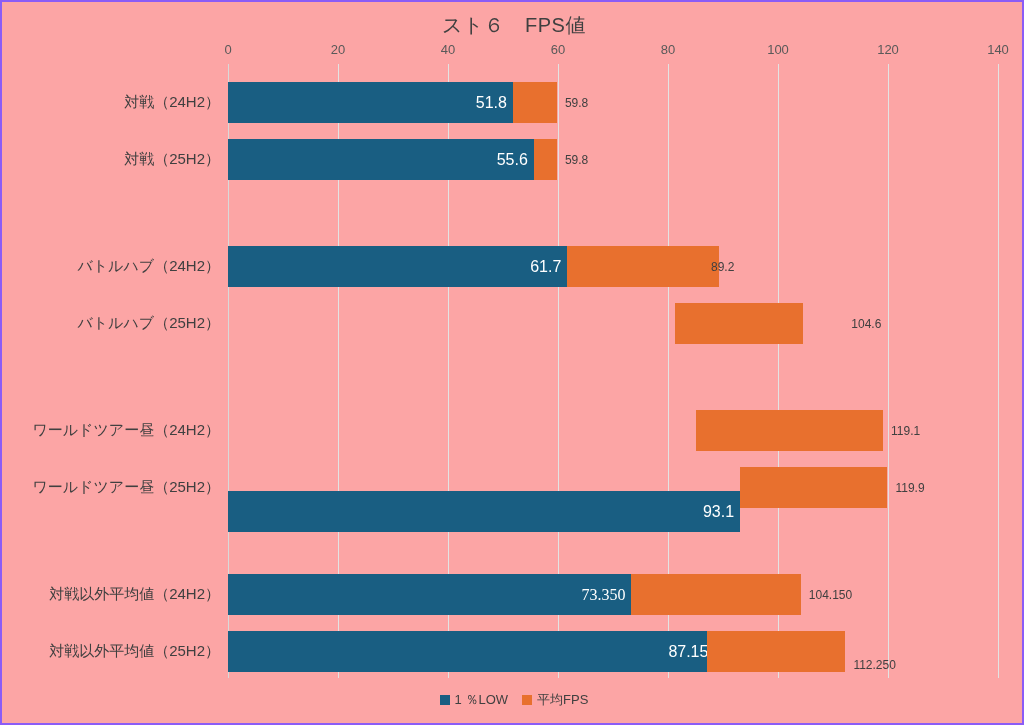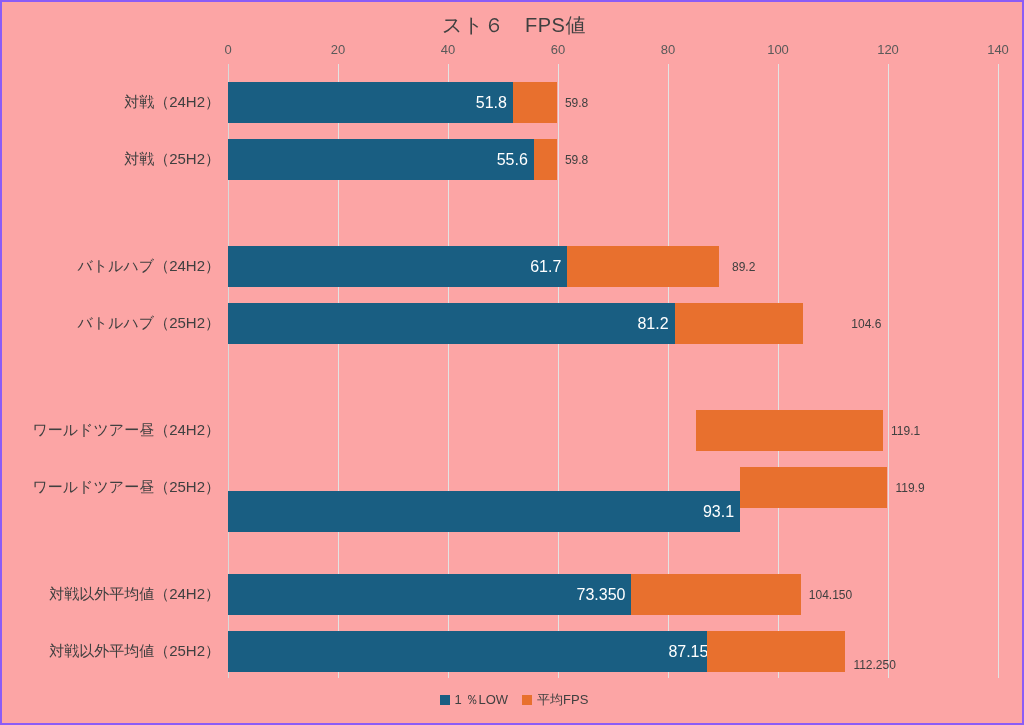--- a/index.html
+++ b/index.html
@@ -162,41 +162,38 @@
           </div>
           <div class="seg seg-avg" style="left: 305.8px; width: 23.1px; background: rgb(232, 112, 46);"></div>
         </div>
         <span class="seg-label-outer" style="left: 336.9px; top: 95.5px;">59.8</span>
         <div class="bar" style="top: 182px; left: 0px; width: 490.6px;">
           <div class="seg seg-low" style="width: 339.35px; background: rgb(25, 94, 130);">
             <span class="seg-label-inner">61.7</span>
           </div>
           <div class="seg seg-avg" style="left: 339.35px; width: 151.25px; background: rgb(232, 112, 46);"></div>
         </div>
-        <span class="seg-label-outer" style="left: 504px; top: 202.5px;">89.2</span>
+        <span class="seg-label-outer" style="left: 483px; top: 202.5px;">89.2</span>
         <div class="bar" style="top: 239px; left: 0px; width: 575.3px;">
-          <div class="seg seg-low" style="width: 446.6px; background: rgb(25, 94, 130);">
-            <span class="seg-label-inner">81.2</span>
-          </div>
           <div class="seg seg-avg" style="left: 446.6px; width: 128.7px; background: rgb(232, 112, 46);"></div>
         </div>
         <span class="seg-label-outer" style="left: 583.3px; top: 259.5px; margin-left: 40px;">104.6</span>
         <div class="bar" style="top: 346px; left: 0px; width: 655.05px;">
           <div class="seg seg-avg" style="left: 467.5px; width: 187.55px; background: rgb(232, 112, 46);"></div>
         </div>
         <span class="seg-label-outer" style="left: 663.05px; top: 366.5px;">119.1</span>
         <div class="bar" style="top: 403px; left: 0px; width: 659.45px;">
           <div class="seg seg-low" style="width: 512.05px; background: rgb(25, 94, 130); margin-top: 24px;">
             <span class="seg-label-inner">93.1</span>
           </div>
           <div class="seg seg-avg" style="left: 512.05px; width: 147.4px; background: rgb(232, 112, 46);"></div>
         </div>
         <span class="seg-label-outer" style="left: 667.45px; top: 423.5px;">119.9</span>
         <div class="bar" style="top: 510px; left: 0px; width: 572.825px;">
-          <div class="seg seg-low" style="width: 403.425px; background: rgb(25, 94, 130);">
+          <div class="seg seg-low" style="width: 403.425px; background: rgb(25, 94, 130); font-family: Liberation Serif, serif;">
             <span class="seg-label-inner">73.350</span>
           </div>
           <div class="seg seg-avg" style="left: 403.425px; width: 169.4px; background: rgb(232, 112, 46);"></div>
         </div>
         <span class="seg-label-outer" style="left: 580.825px; top: 530.5px;">104.150</span>
         <div class="bar" style="top: 567px; left: 0px; width: 617.375px;">
           <div class="seg seg-low" style="width: 479.325px; background: rgb(25, 94, 130); padding-left: 16px;">
             <span class="seg-label-inner">87.150</span>
           </div>
           <div class="seg seg-avg" style="left: 479.325px; width: 138.05px; background: rgb(232, 112, 46);"></div>

